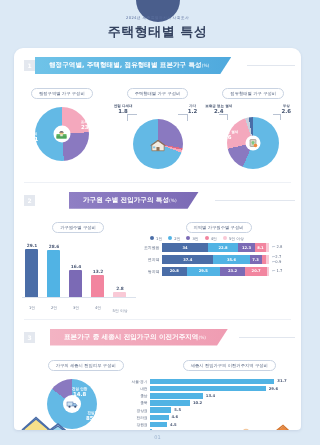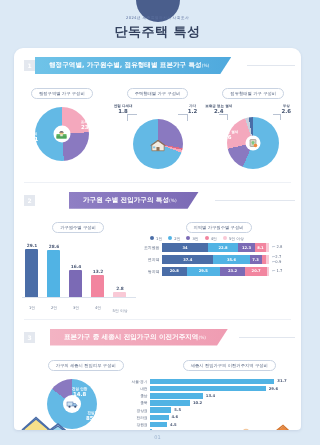--- a/index.html
+++ b/index.html
@@ -150,30 +150,30 @@
     text-align:center; font-size:5px; color:#9bb2ce; line-height:15px;
   }
   .divider { height:.8px; background:#eef1f6; margin:7px 10px 0 10px; }
 </style>
 </head>
 <body>
 
 <div class="header">
   <div class="header-circle"></div>
   <div class="header-sub">2024년 세종특별자치시 사회조사</div>
-  <div class="header-title">단독주택 특성</div>
+  <div class="header-title">주택형태별 특성</div>
 </div>
 
 <div class="sheet">
 
   <div class="section">
     <div class="banner-wrap">
       <div class="banner-num">1</div>
       <div class="banner b1">
-        <span>행정구역별, 가구원수별, 점유형태별 표본가구 특성</span><span class="pct">(%)</span>
+        <span>행정구역별, 주택형태별, 점유형태별 표본가구 특성</span><span class="pct">(%)</span>
       </div>
       <div class="banner-line" style="width:48px;"></div>
     </div>
 
     <div class="pill-row">
       <div class="pill-cell"><span class="pill">행정구역별 가구 구성비</span></div>
       <div class="pill-cell"><span class="pill">주택형태별 가구 구성비</span></div>
       <div class="pill-cell"><span class="pill">점유형태별 가구 구성비</span></div>
     </div>
 

